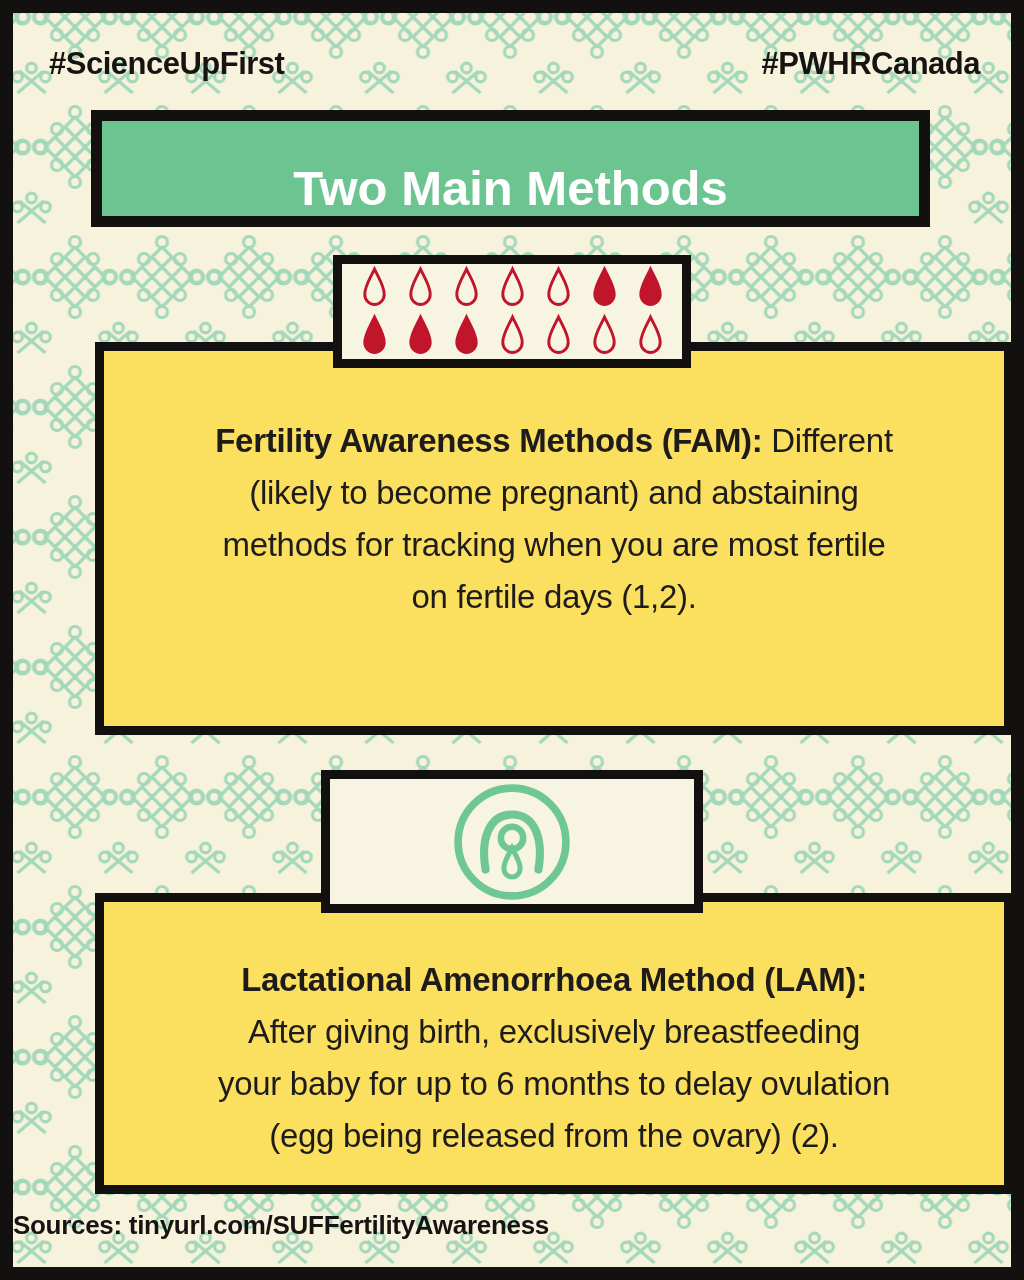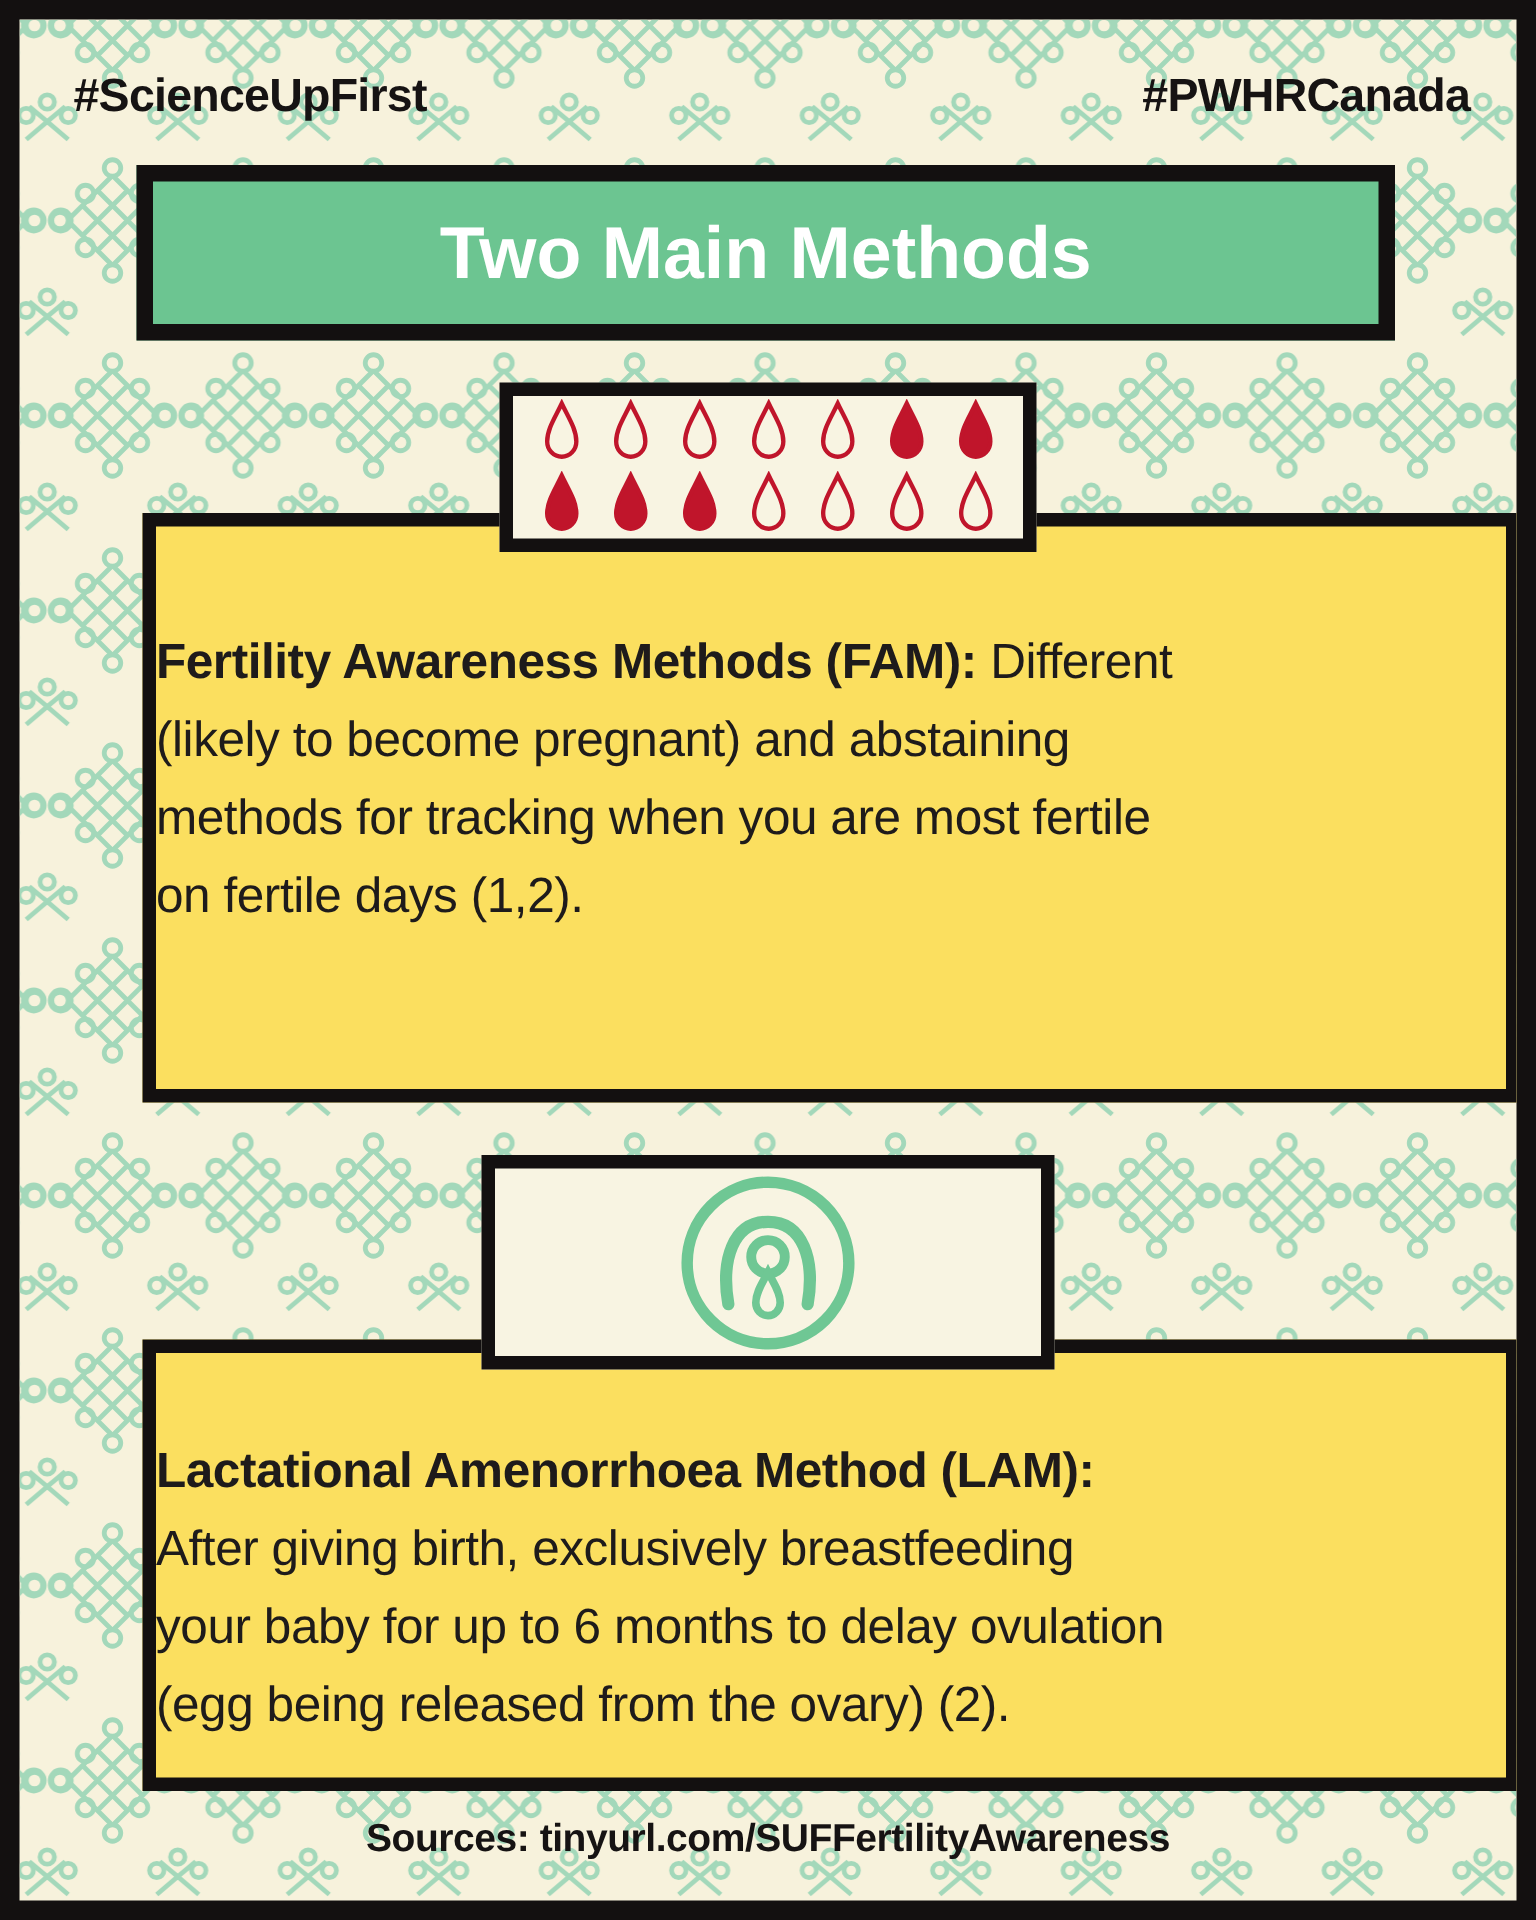--- a/index.html
+++ b/index.html
@@ -33,53 +33,53 @@
     position:absolute;top:33px;
     font-size:31px;font-weight:bold;color:#161313;
     letter-spacing:-0.5px;
   }
   .hashtag.left{left:36px;}
   .hashtag.right{right:31px;}
   .banner{
     position:absolute;left:78px;top:97px;width:839px;height:117px;
     background:var(--banner-green);
     border:11px solid var(--border-black);
-    display:flex;align-items:center;justify-content:center;
+    display:flex;align-items:flex-end;justify-content:center;
   }
   .banner h1{
     color:#ffffff;font-size:49px;font-weight:bold;letter-spacing:0px;
   }
   .panel{
     position:absolute;
     background:var(--panel-cream);
     border:9px solid var(--border-black);
     display:flex;flex-direction:column;align-items:center;justify-content:center;
     z-index:3;
   }
   .droplet-panel{left:320px;top:242px;width:358px;height:113px;gap:5px;}
   .drop-row{display:flex;gap:11px;align-items:center;justify-content:center;}
   .droplet{width:35px;height:43px;display:block;}
   .card{
     position:absolute;left:82px;width:918px;
     background:var(--box-yellow);
     border:9px solid var(--border-black);
-    text-align:left;color:var(--text-dark);
+    text-align:center;color:var(--text-dark);
     z-index:2;
   }
   .card .line{
     font-size:33px;line-height:52px;letter-spacing:-0.3px;
   }
   .card .line b{font-weight:bold;}
   .fam-card{top:329px;height:393px;padding-top:64px;}
   .lam-card{top:880px;height:301px;padding-top:52px;}
   .icon-panel{left:308px;top:757px;width:382px;height:143px;}
   .lactation-icon{width:122px;height:122px;display:block;color:var(--icon-green);}
   .sources{
     position:absolute;left:0;top:1197px;width:998px;
-    text-align:center;
+    text-align:left;
     font-size:26px;font-weight:bold;color:#161313;
     letter-spacing:-0.3px;
     z-index:2;
   }
 </style>
 </head>
 <body>
 
 <div class="poster">
 

